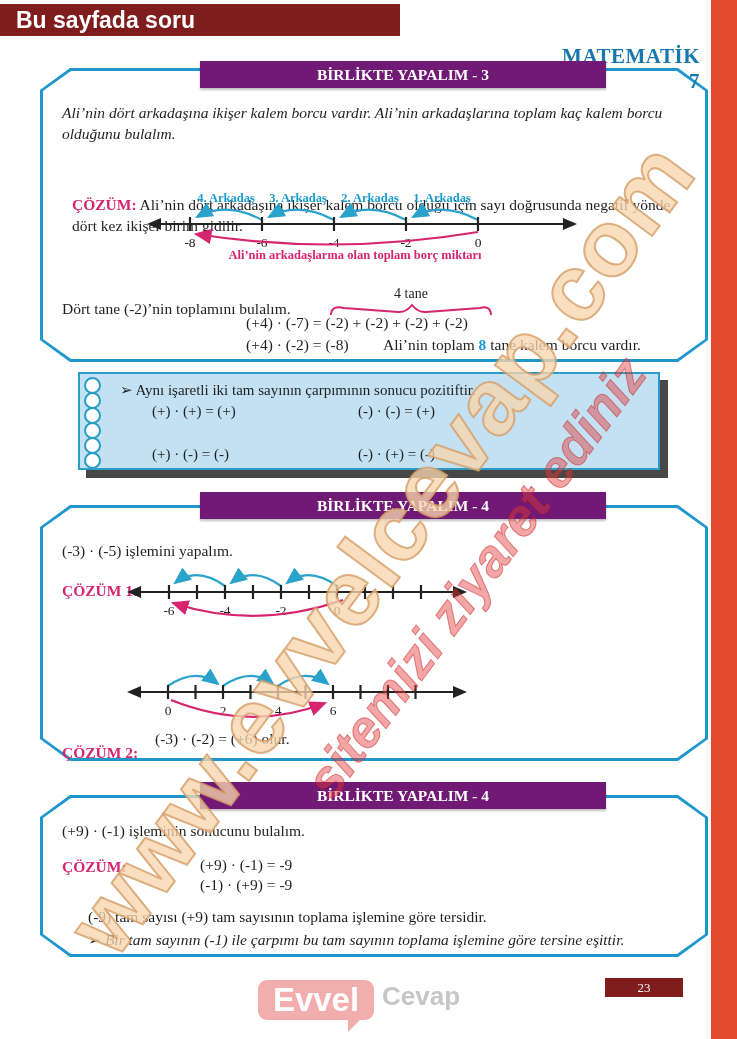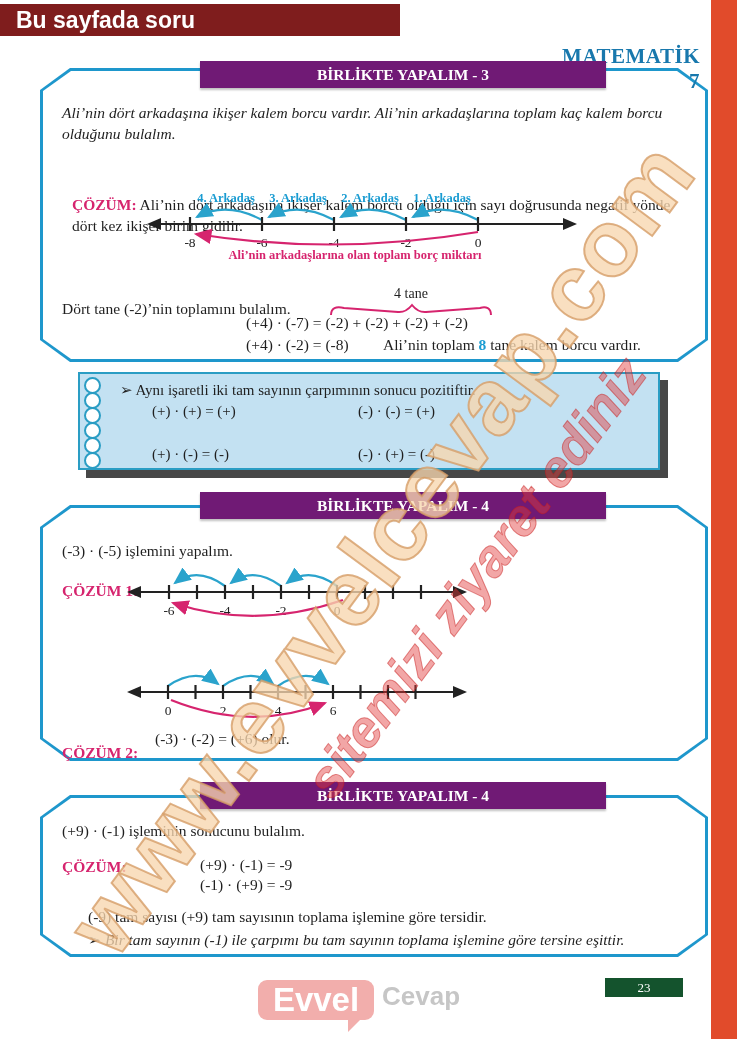--- a/index.html
+++ b/index.html
@@ -42,21 +42,21 @@
   .ring{width:13px;height:13px;border:2.5px solid #2a9dc4;background:#fff;border-radius:50%;z-index:4;}
   .rule-line{font-size:15px;z-index:4;}
   
   .bubble{left:258px;top:980px;width:116px;height:40px;background:#f2aeac;border-radius:9px;
           color:#fff;font-family:"Liberation Sans",sans-serif;font-weight:bold;font-size:33px;
           text-align:center;line-height:40px;z-index:10;}
   .bubble-tail{left:348px;top:1019px;width:0;height:0;border-top:13px solid #f2aeac;
                border-right:13px solid transparent;z-index:10;}
   .logo2{left:382px;top:981px;color:#c6c6c6;font-family:"Liberation Sans",sans-serif;
          font-weight:bold;font-size:26px;z-index:10;}
-  .pagenum{left:605px;top:978px;width:78px;height:19px;background:#14532d;color:#fff;
+  .pagenum{left:605px;top:978px;width:78px;height:19px;background:#7f1d1d;color:#fff;
            font-size:13px;text-align:center;line-height:19px;z-index:10;}
   
   .wm{pointer-events:none;text-align:center;white-space:nowrap;
       font-family:"Liberation Sans",sans-serif;font-weight:bold;}
   .wm-big{left:-165px;top:490px;width:1110px;height:130px;transform:rotate(-53.5deg);
           font-size:94px;letter-spacing:1px;color:rgba(247,214,174,0.78);
           -webkit-text-stroke:2px rgba(214,158,104,0.8);z-index:50;}
   .wm-red{left:130px;top:545px;width:700px;height:70px;transform:rotate(-53.5deg);
           font-size:52px;font-style:italic;color:rgba(226,58,58,0.45);
           -webkit-text-stroke:1px rgba(200,30,30,0.5);z-index:51;}

